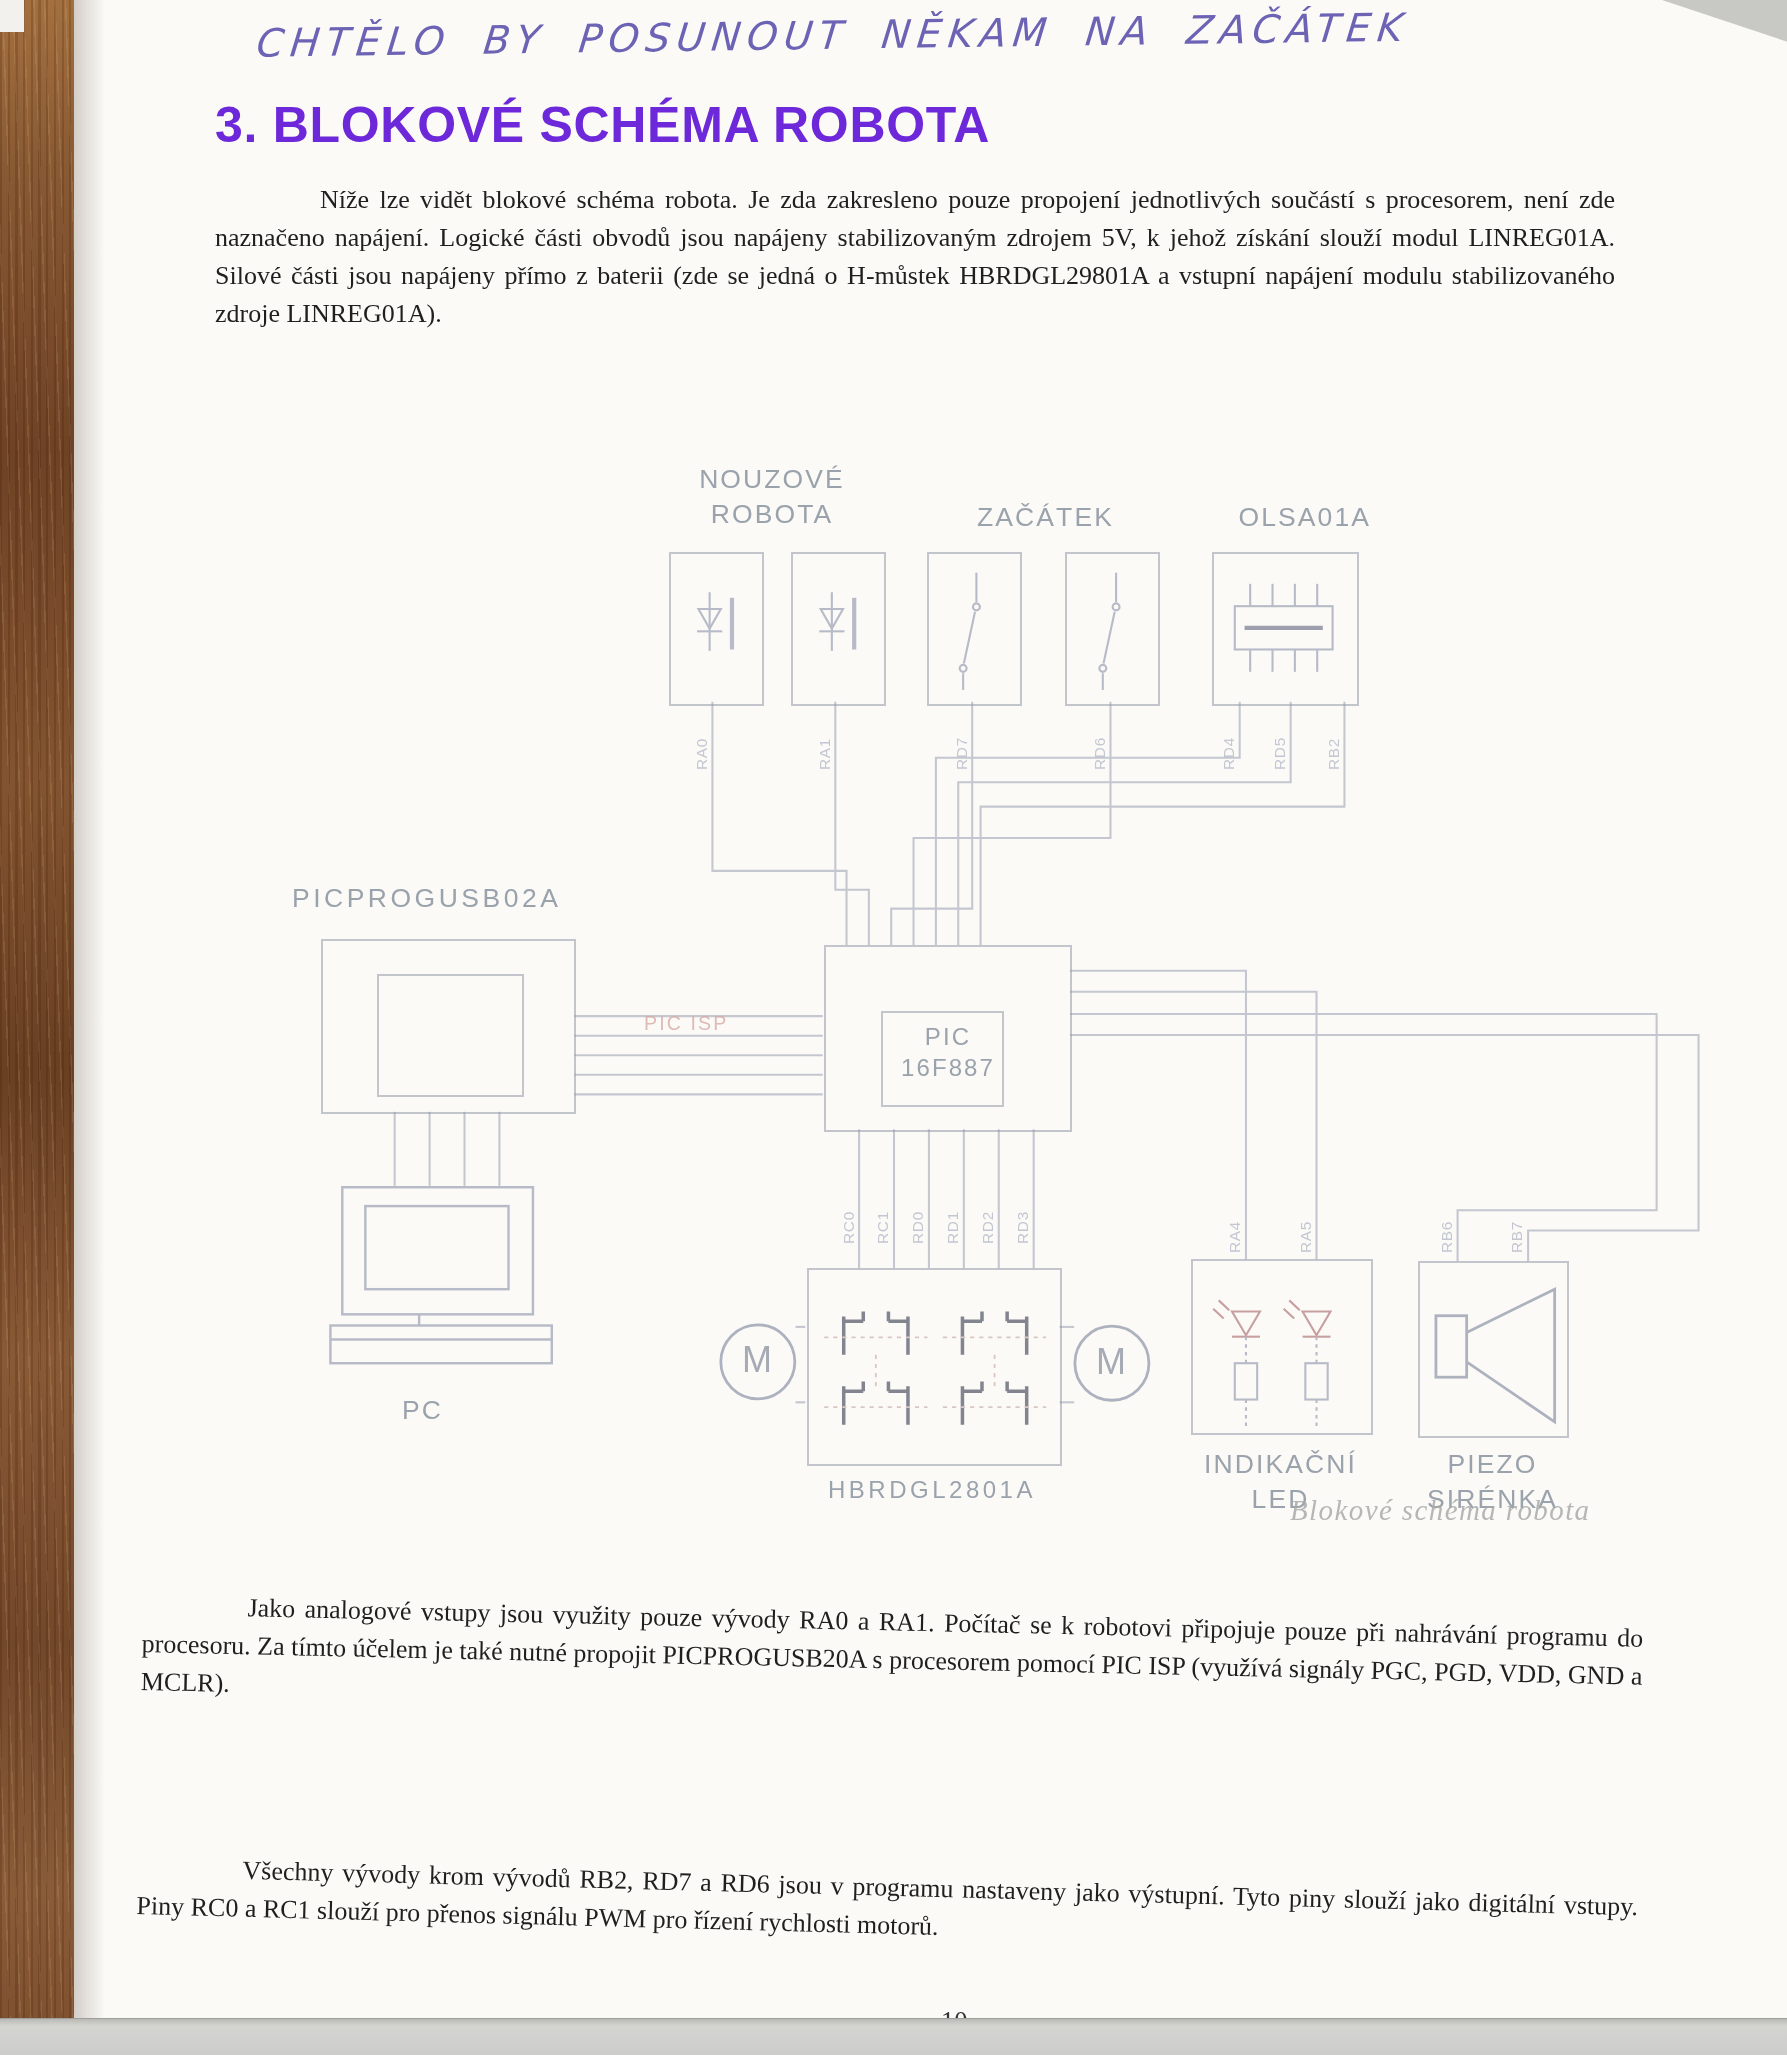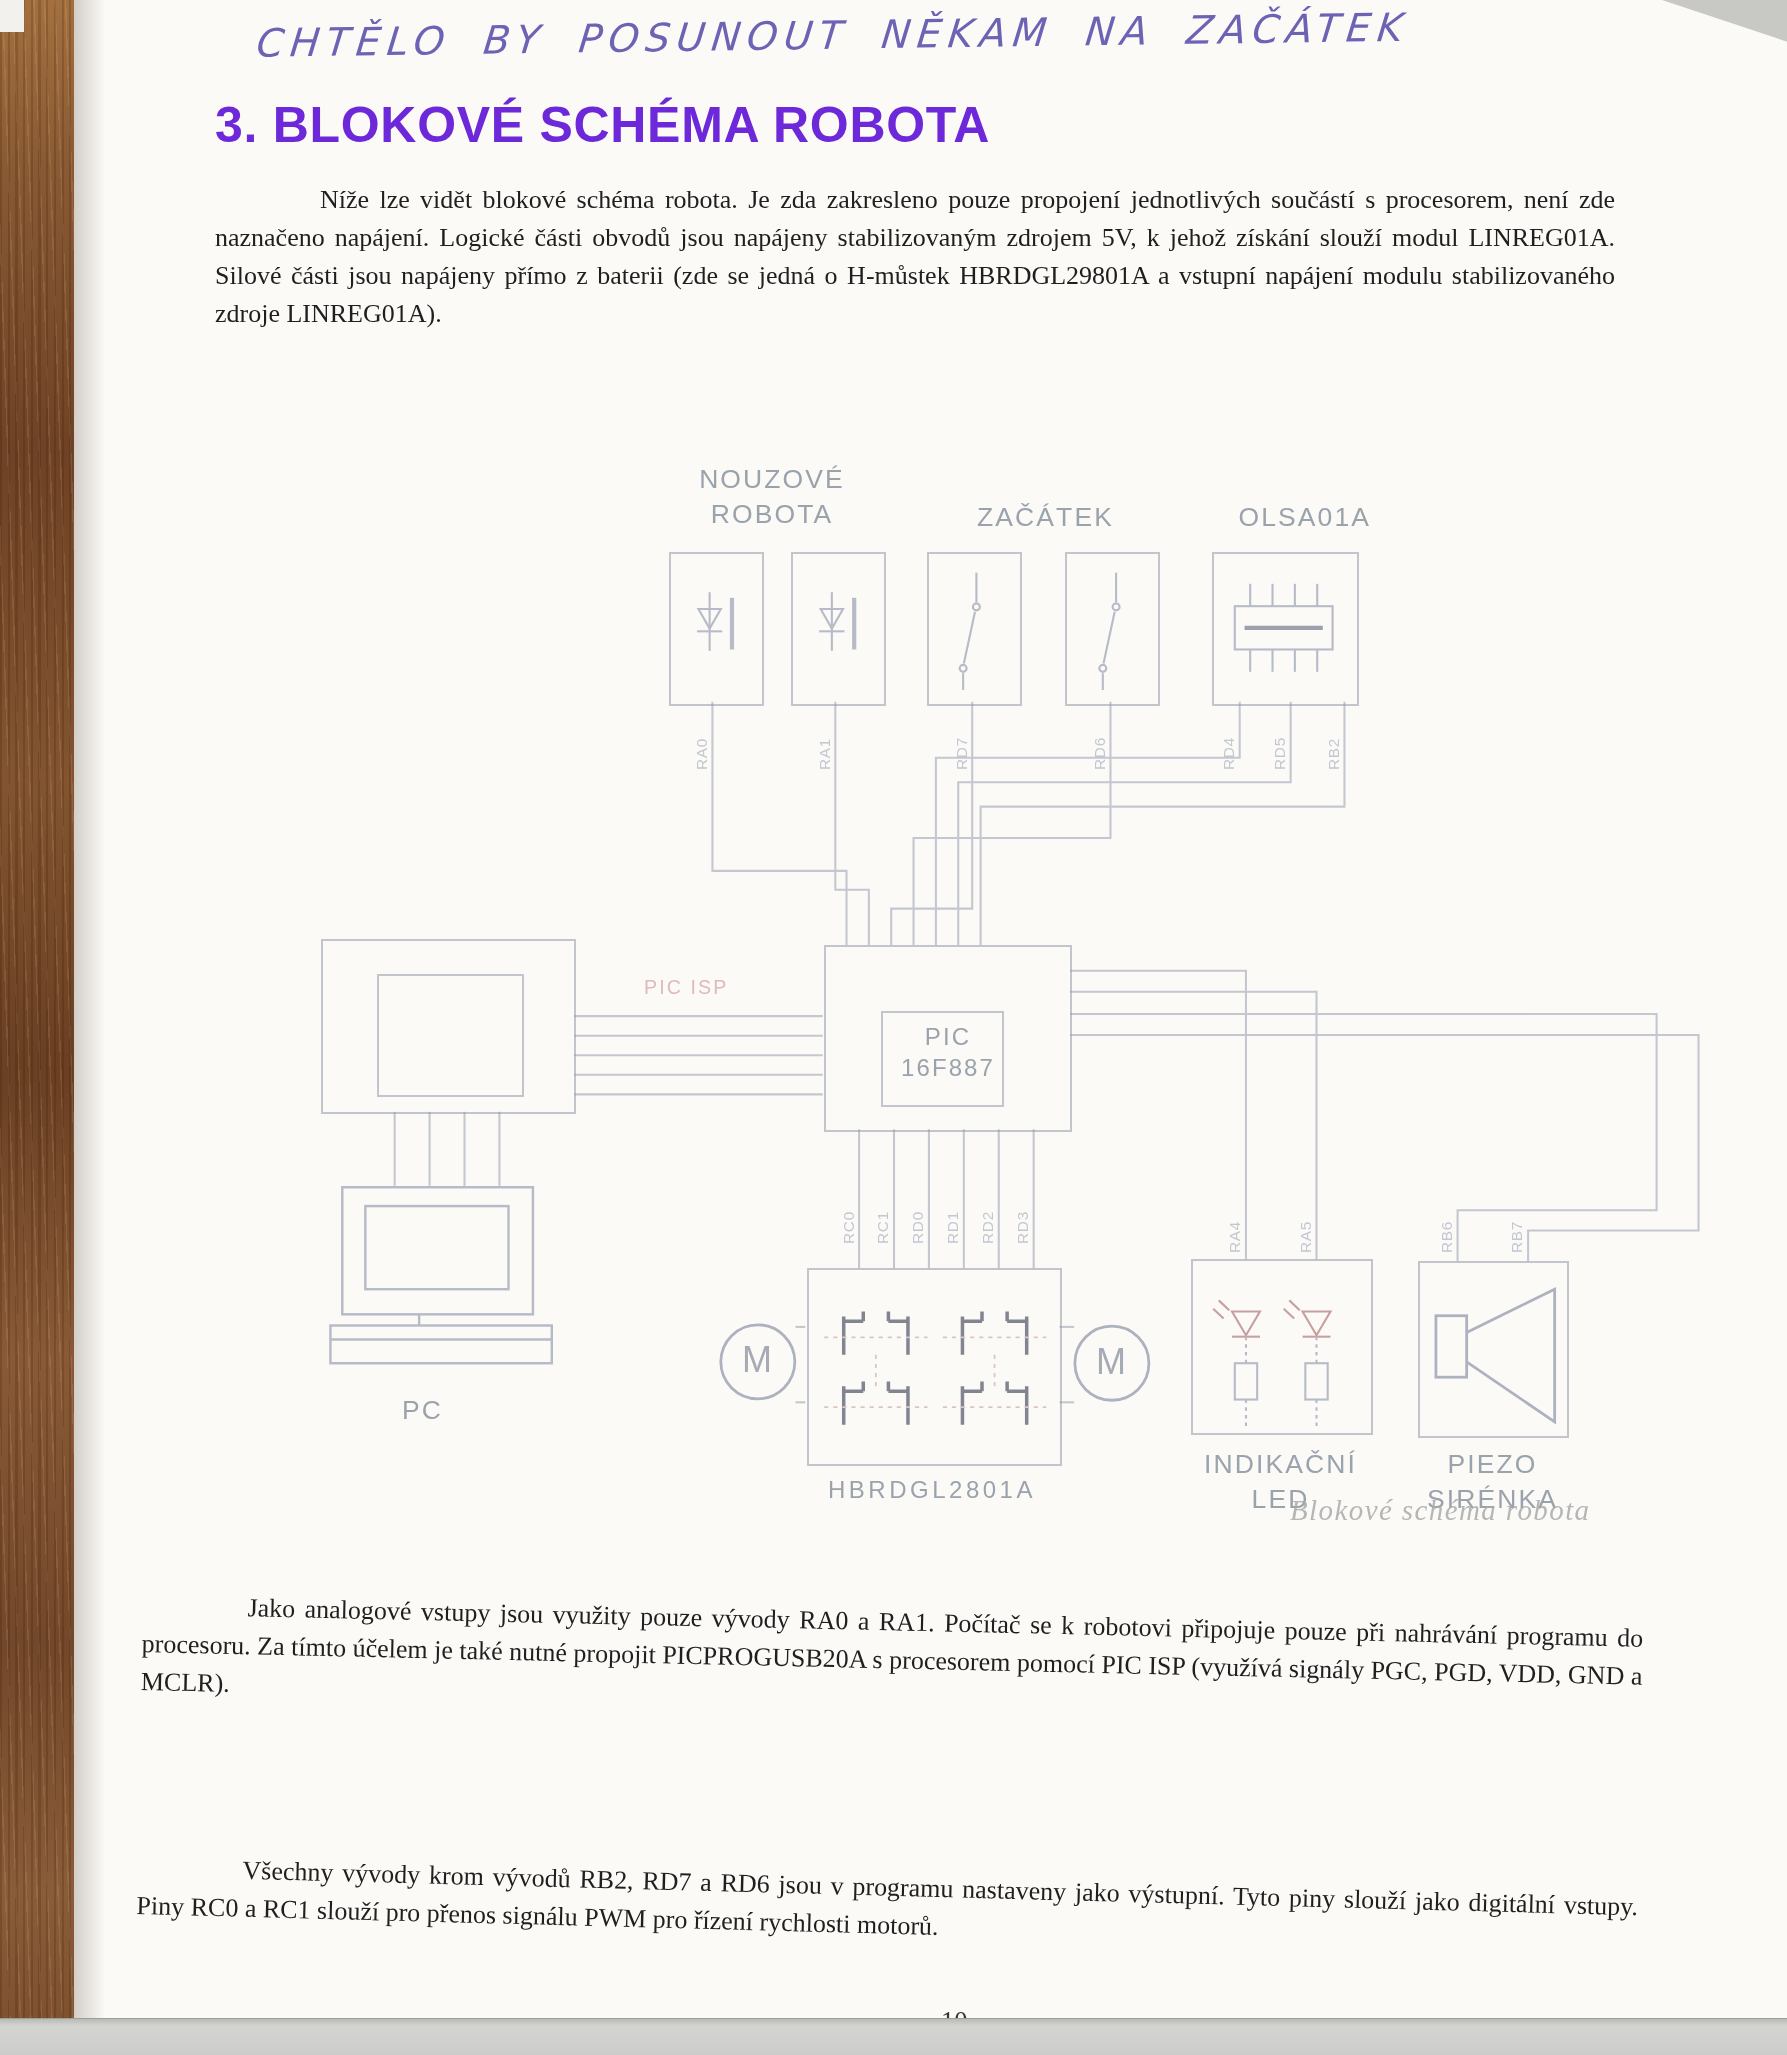--- a/index.html
+++ b/index.html
@@ -31,21 +31,21 @@
   .para .ind{display:inline-block;width:105px;}
   .p1{left:215px;top:181px;width:1400px;}
   .p2{left:143px;top:1587px;width:1501px;transform:rotate(1.25deg);transform-origin:0 0;}
   .p3{left:138px;top:1849px;width:1501px;transform:rotate(1.5deg);transform-origin:0 0;}
   
   .dg-label{position:absolute;font-family:"Liberation Sans",sans-serif;color:#9aa2ac;
     letter-spacing:2.1px;font-size:26.5px;text-align:center;white-space:pre-line;line-height:35px;}
   .dg-box{position:absolute;border:2.1px solid rgba(148,153,168,.55);}
   .pin{position:absolute;width:56px;height:18px;font-family:"Liberation Sans",sans-serif;
     font-size:15.4px;letter-spacing:0.7px;color:#c3c7d2;transform:rotate(-90deg);text-align:left;}
-  .isp-label{position:absolute;left:644px;top:976px;font-family:"Liberation Sans",sans-serif;
+  .isp-label{position:absolute;left:644px;top:1012px;font-family:"Liberation Sans",sans-serif;
     font-size:19.6px;letter-spacing:2.1px;color:#d8aaa7;opacity:.8;}
   .caption{position:absolute;left:1290px;top:1494px;font-family:"Liberation Serif",serif;
     font-style:italic;font-size:29px;letter-spacing:1.4px;color:#a9abaa;opacity:.85;}
   .motor-m{position:absolute;font-family:"Liberation Sans",sans-serif;font-size:36px;
     color:#a6aab4;}
   .pagenum{position:absolute;left:941px;top:2006px;font-size:26.5px;color:#333;z-index:1;}
   svg.wires{position:absolute;left:0;top:0;z-index:0;}
 </style>
 </head>
 <body>
@@ -194,20 +194,21 @@
     <g stroke="#aeb2bf" stroke-width="4" fill="none">
       <rect x="2056" y="1884" width="44" height="88"></rect>
       <path d="M2100,1908 L2226,1846 V2036 L2100,1950"></path>
     </g>
   </svg>
 
   <div class="dg-label" style="left:669px;top:462px;width:206px;">NOUZOVÉ
 ROBOTA</div>
   <div class="dg-label" style="left:960px;top:500px;width:171px;">ZAČÁTEK</div>
   <div class="dg-label" style="left:1196px;top:500px;width:175px;text-align:right;">OLSA01A</div>
+  <div class="dg-label" style="left:292px;top:881px;width:433px;text-align:left;letter-spacing:3.5px;">PICPROGUSB02A</div>
   <div class="dg-label" style="left:878px;top:1021px;width:140px;font-size:24px;line-height:31px;">PIC
 16F887</div>
   <div class="dg-label" style="left:377px;top:1374px;width:91px;margin-top:19px;">PC</div>
   <div class="dg-label" style="left:789px;top:1472px;width:286px;font-size:24px;letter-spacing:3.5px;">HBRDGL2801A</div>
   <div class="dg-label" style="left:1179px;top:1447px;width:203px;">INDIKAČNÍ
 LED</div>
   <div class="dg-label" style="left:1391px;top:1447px;width:203px;">PIEZO
 SIRÉNKA</div>
   <div class="isp-label">PIC ISP</div>
 

